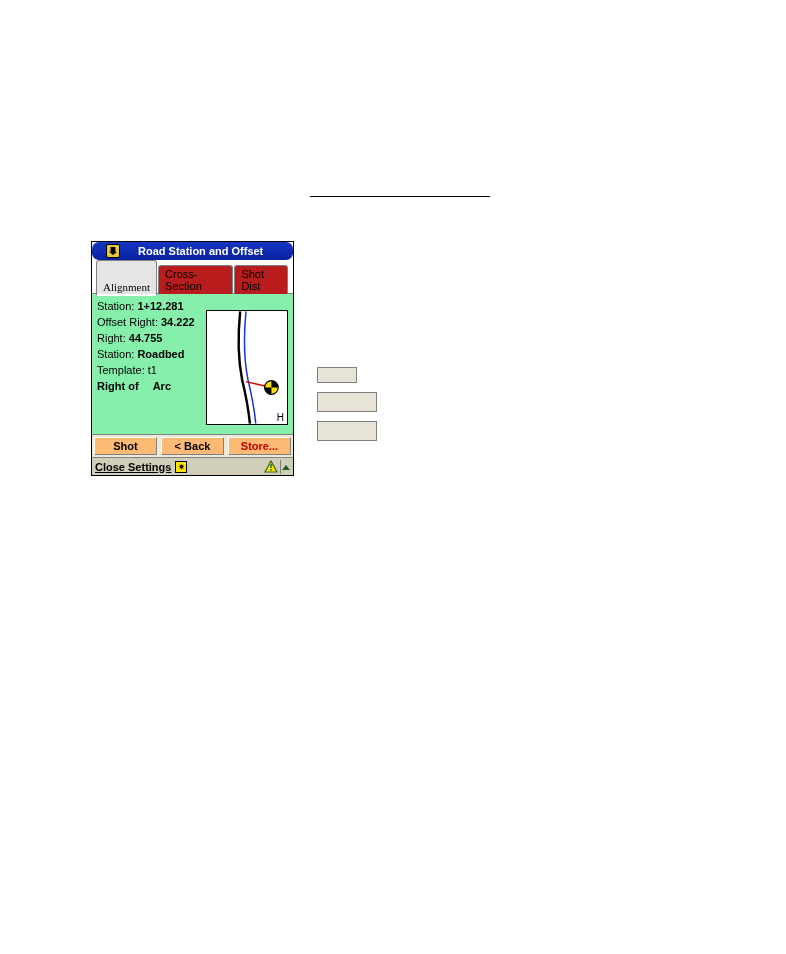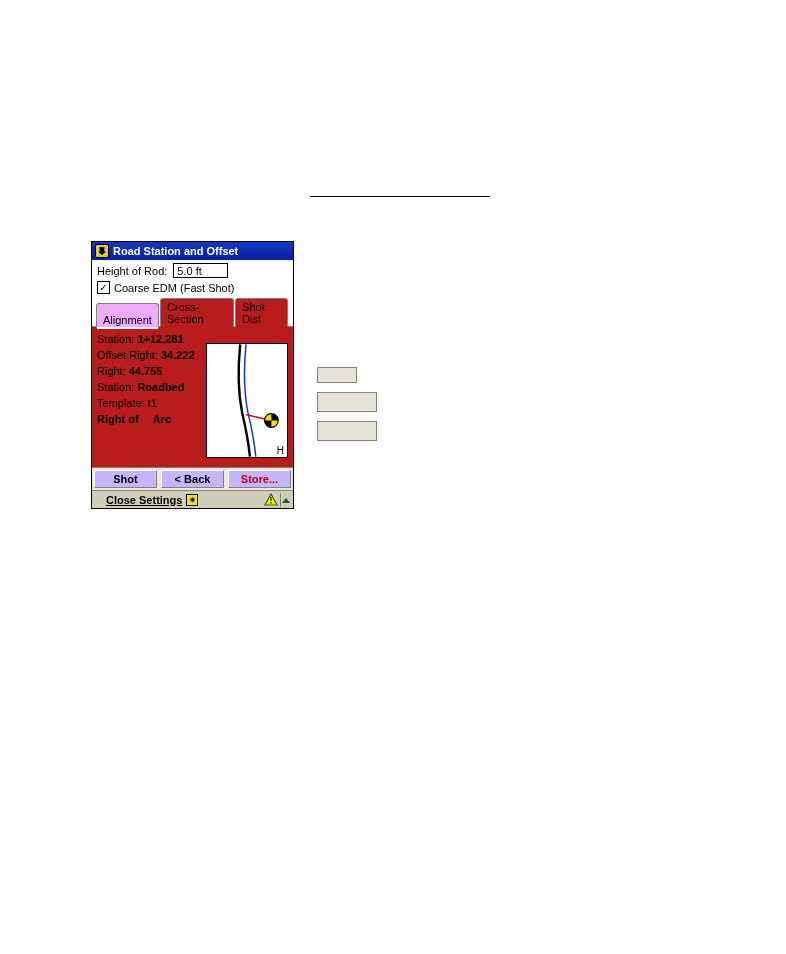--- a/index.html
+++ b/index.html
@@ -28,22 +28,23 @@
     width: 203px;
     border: 1px solid #000;
     background: #fff;
   }
   .titlebar {
     background: #0a2698;
     background: linear-gradient(to bottom, #1636c2, #0820a0);
     height: 18px;
     display: flex;
     align-items: center;
-    padding: 0 3px;
-    gap: 4px;
+    padding: 0 14px;
+    gap: 18px;
+    border-radius: 7px;
   }
   .titlebar-icon {
     width: 14px;
     height: 14px;
     background: #e8c838;
     border: 1px solid #000;
     border-radius: 2px;
     position: relative;
     flex-shrink: 0;
   }
@@ -115,34 +116,35 @@
     background: #b91c1c;
     padding: 2px 6px 2px 6px;
     font-size: 11px;
     border-top-left-radius: 3px;
     border-top-right-radius: 3px;
     margin-right: 1px;
     position: relative;
     z-index: 1;
   }
   .tab.active {
-    background: #f0abfc;
+    background: #e5e5e5;
     z-index: 2;
-    padding-top: 10px;
+    padding-top: 20px;
     margin-bottom: -1px;
+    font-family: Liberation Serif, serif;
   }
   .tab.active::after {
     content: "";
     position: absolute;
     left: 0; right: 0; bottom: -1px;
     height: 2px;
     background: #fff;
   }
   .tab-body {
-    background: #b91c1c;
+    background: #86efac;
     padding: 6px 5px 24px 5px;
     min-height: 140px;
     position: relative;
   }
   .data-line {
     margin-bottom: 4px;
     white-space: nowrap;
   }
   .data-line .lbl { font-weight: normal; }
   .data-line .val { font-weight: bold; }
@@ -168,36 +170,36 @@
     display: flex;
     border-top: 1px solid #808080;
     background: #ece9d8;
     height: 23px;
   }
   .btn {
     flex: 1;
     border: 1px solid #808080;
     border-top: 1px solid #fff;
     border-left: 1px solid #fff;
-    background: #c4b5fd;
+    background: #fdba74;
     display: flex;
     align-items: center;
     justify-content: center;
     font-size: 11px;
     font-weight: bold;
     margin: 2px;
   }
   .btn.store { color: #c00000; }
   .statusbar {
     height: 18px;
     background: #d0cdb8;
     border-top: 1px solid #808080;
     display: flex;
     align-items: center;
-    padding: 0 14px;
+    padding: 0 3px;
     gap: 4px;
     position: relative;
   }
   .status-text {
     font-weight: bold;
     font-size: 11px;
     color: #000;
     text-decoration: underline;
   }
   .status-square {
@@ -254,30 +256,20 @@
 
 <div class="underline-bar"></div>
 
 <div class="device-window">
 
   <div class="titlebar">
     <span class="titlebar-icon"></span>
     <span class="titlebar-text">Road Station and Offset</span>
   </div>
 
-  <div class="upper-panel">
-    <div class="row">
-      <span class="row-label">Height of Rod:</span>
-      <span class="input-field">5.0 ft</span>
-    </div>
-    <div class="checkbox-row">
-      <span class="checkbox">✓</span>
-      <span>Coarse EDM (Fast Shot)</span>
-    </div>
-  </div>
 
   <div class="tab-strip">
     <div class="tab active">Alignment</div>
     <div class="tab">Cross-Section</div>
     <div class="tab">Shot Dist</div>
   </div>
 
   <div class="tab-body">
     <div class="data-line">
       <span class="lbl">Station:</span>

